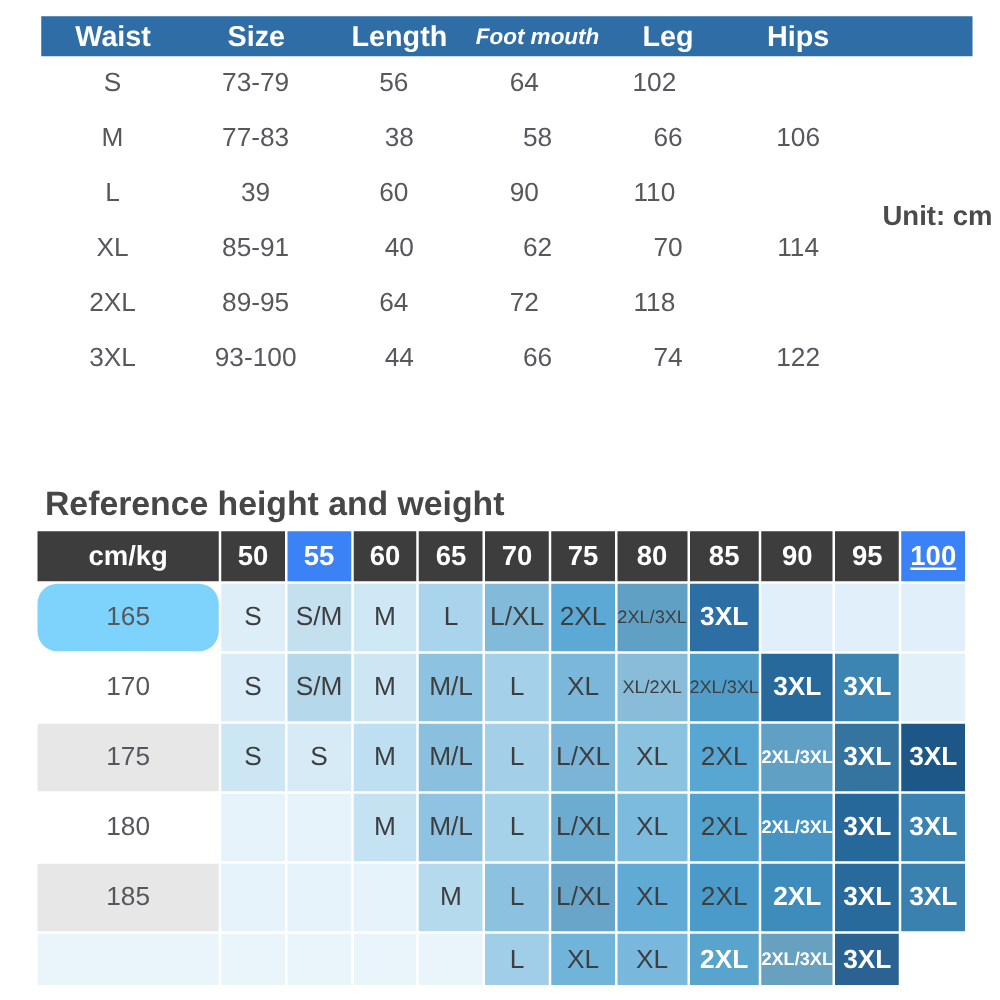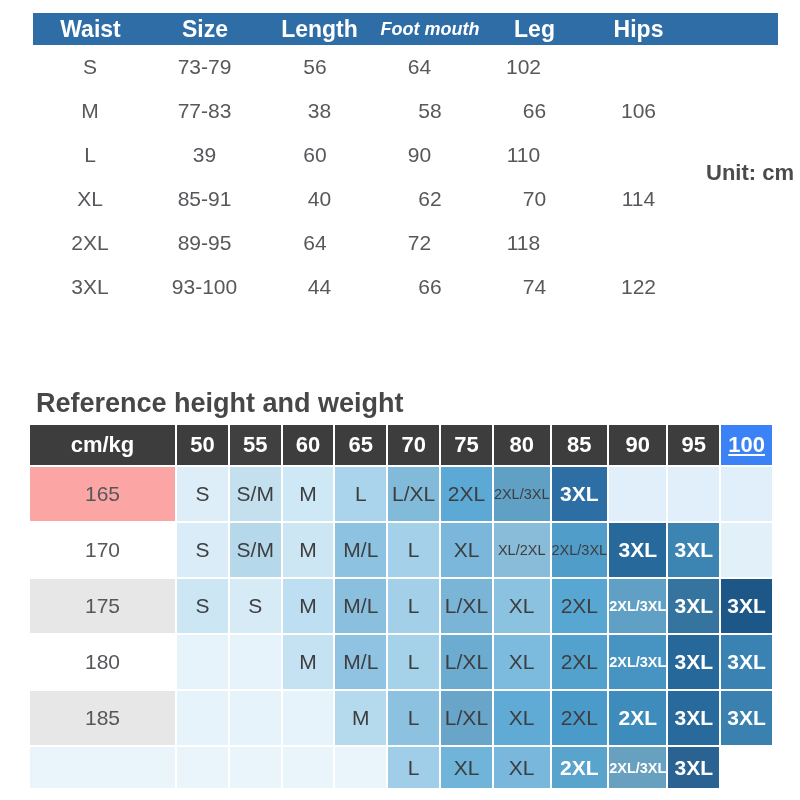--- a/index.html
+++ b/index.html
@@ -95,31 +95,31 @@
     </div>
 </div>
 
 <div class="abs" id="unit-note">Unit: cm</div>
 
 <div class="abs" id="ref-title">Reference height and weight</div>
 
 <div class="abs" id="ref-table">
     <div class="hc" style="background: rgb(61, 61, 61);">cm/kg</div>
     <div class="hc" style="background: rgb(61, 61, 61);">50</div>
-    <div class="hc" style="background: #404040;">55</div>
+    <div class="hc" style="background: #3b82f6;">55</div>
     <div class="hc" style="background: rgb(61, 61, 61);">60</div>
     <div class="hc" style="background: rgb(61, 61, 61);">65</div>
     <div class="hc" style="background: rgb(61, 61, 61);">70</div>
     <div class="hc" style="background: rgb(61, 61, 61);">75</div>
     <div class="hc" style="background: rgb(61, 61, 61);">80</div>
     <div class="hc" style="background: rgb(61, 61, 61);">85</div>
     <div class="hc" style="background: rgb(61, 61, 61);">90</div>
     <div class="hc" style="background: rgb(61, 61, 61);">95</div>
     <div class="hc" style="background: #3b82f6; text-decoration: underline;">100</div>
-    <div class="lc" style="background: #fca5a5;">165</div>
+    <div class="lc" style="background: #7dd3fc; border-radius: 16px;">165</div>
     <div class="dc" style="background: rgb(221, 238, 248);">S</div>
     <div class="dc" style="background: rgb(196, 224, 239);">S/M</div>
     <div class="dc" style="background: rgb(207, 232, 246);">M</div>
     <div class="dc" style="background: rgb(170, 212, 236);">L</div>
     <div class="dc" style="background: rgb(130, 186, 217);">L/XL</div>
     <div class="dc" style="background: rgb(91, 169, 212);">2XL</div>
     <div class="dc long" style="background: rgb(95, 160, 196);">2XL/3XL</div>
     <div class="dc white" style="background: rgb(45, 110, 164);">3XL</div>
     <div class="dc" style="background: rgb(224, 239, 249);"></div>
     <div class="dc" style="background: rgb(224, 239, 249);"></div>

